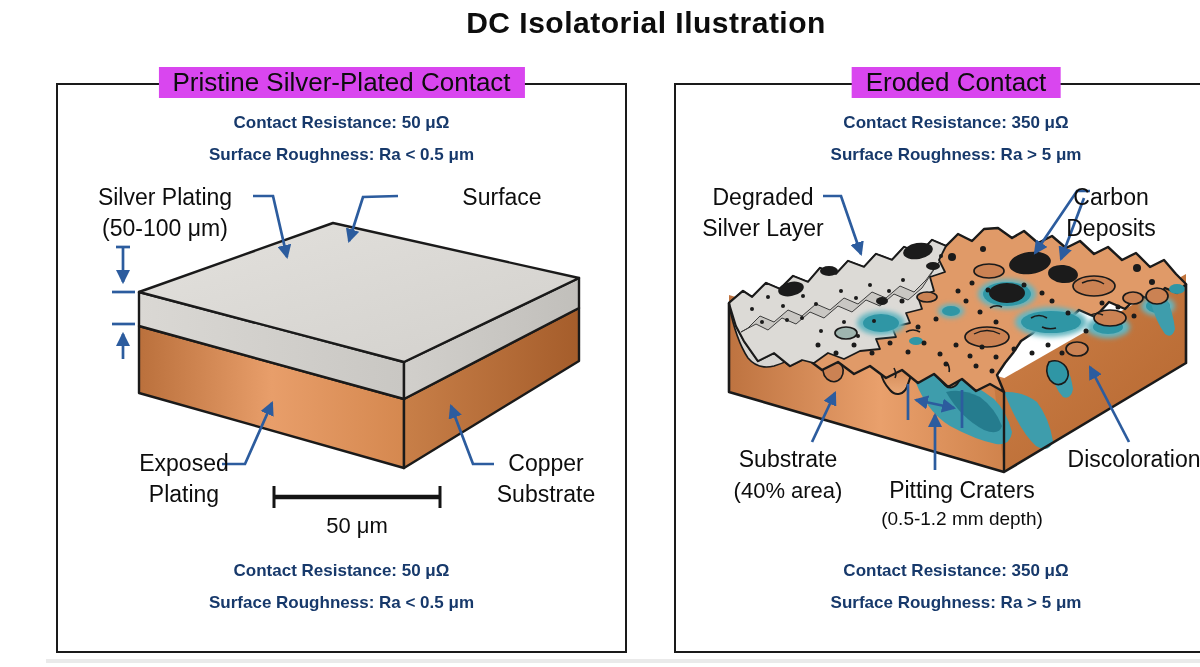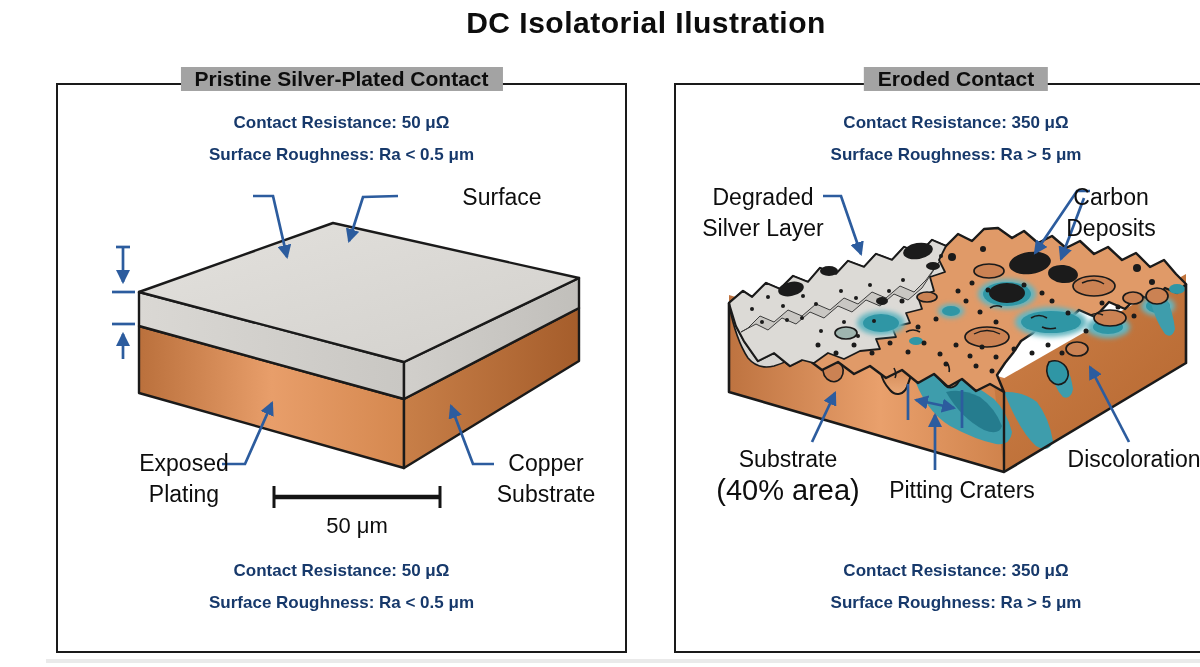--- a/index.html
+++ b/index.html
@@ -4,32 +4,32 @@
 <style>
   html,body{margin:0;padding:0;background:#fff;}
   .stage{position:relative;width:1200px;height:667px;background:#fff;overflow:hidden;
          font-family:"Liberation Sans",sans-serif;color:#111;margin-left:46px;}
   .main-title{position:absolute;top:6px;left:0;width:100%;text-align:center;margin:0;
          font-size:30px;font-weight:bold;color:#0d0d0d;letter-spacing:.5px;}
   .panel{position:absolute;top:83px;height:570px;border:2.5px solid #1a1a1a;background:#fff;box-sizing:border-box;}
   .panel-left{left:10px;width:571px;}
   .panel-right{left:628px;width:564px;}
   .panel-title{position:absolute;top:-18px;left:50%;transform:translateX(-50%);
-         background:#a3a3a3;padding:0 14px;white-space:nowrap;
-         font-size:21px;font-weight:bold;color:#0d0d0d;}
+         background:#d946ef;padding:0 14px;white-space:nowrap;
+         font-size:26px;font-weight:normal;color:#0d0d0d;}
   .stats{position:absolute;left:0;right:0;text-align:center;
          font-size:17px;font-weight:bold;color:#17396B;line-height:32px;}
   .stats-top{top:22px;}
   .stats-bottom{bottom:32px;}
   .art{position:absolute;left:0;top:0;width:1200px;height:667px;}
   .lbl{position:absolute;transform:translateX(-50%);text-align:center;
        font-size:23px;line-height:31px;color:#0d0d0d;white-space:nowrap;}
   .lbl span{display:block;}
   .lbl .small{font-size:19px;line-height:26px;}
-  .lbl .mid{font-size:29px;}
+  .lbl .mid{font-size:22px;}
   .scale-text{font-size:22px;}
   .bottom-smudge{position:absolute;left:0;right:0;top:659px;height:4px;background:#d9d9d9;opacity:.55;}
 </style>
 </head>
 <body>
 
 <div class="stage">
 
   <h1 class="main-title">DC Isolatorial Ilustration</h1>
 
@@ -285,20 +285,24 @@
     </g>
     <g stroke="#2C5C9E" stroke-width="2.7" fill="none">
       <polyline points="777,196 795,196 815,254" marker-end="url(#mArrow)"></polyline>
       <polyline points="1044,191 1031,191 989,253" marker-end="url(#mArrow)"></polyline>
       <polyline points="1038,198 1015,259" marker-end="url(#mArrow)"></polyline>
       <polyline points="766,442 789,393" marker-end="url(#mArrow)"></polyline>
       <polyline points="1083,442 1044,367" marker-end="url(#mArrow)"></polyline>
     </g>
   </svg>
 
+  <div class="lbl" style="left:119px;top:182px">
+    <span>Silver Plating</span>
+    <span>(50-100 μm)</span>
+  </div>
   <div class="lbl" style="left:456px;top:182px">
     <span>Surface</span>
   </div>
   <div class="lbl" style="left:138px;top:448px">
     <span>Exposed</span>
     <span>Plating</span>
   </div>
   <div class="lbl" style="left:500px;top:448px">
     <span>Copper</span>
     <span>Substrate</span>
@@ -314,19 +318,20 @@
   <div class="lbl" style="left:1065px;top:182px">
     <span>Carbon</span>
     <span>Deposits</span>
   </div>
   <div class="lbl" style="left:742px;top:444px">
     <span>Substrate</span>
     <span class="mid">(40% area)</span>
   </div>
   <div class="lbl" style="left:916px;top:475px">
     <span>Pitting Craters</span>
+    <span class="small">(0.5-1.2 mm depth)</span>
   </div>
   <div class="lbl" style="left:1088px;top:444px">
     <span>Discoloration</span>
   </div>
 
   <div class="bottom-smudge"></div>
 </div>
 
 </body></html>

